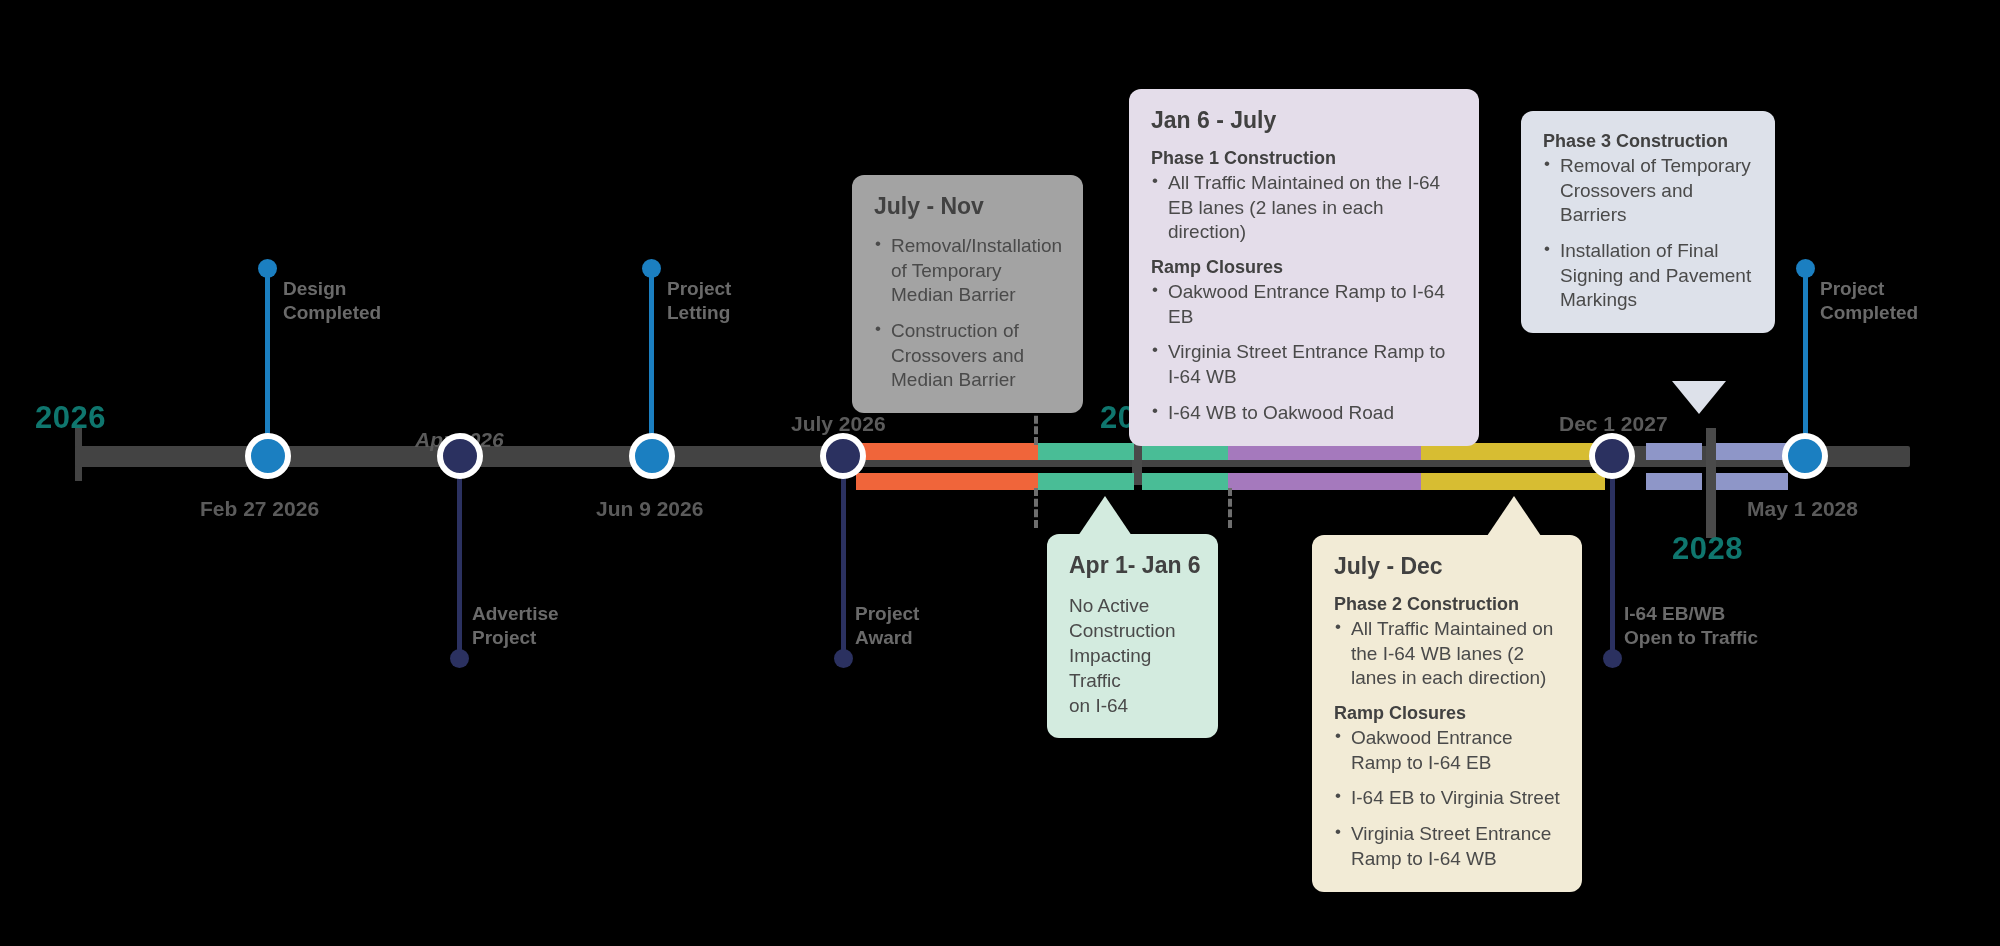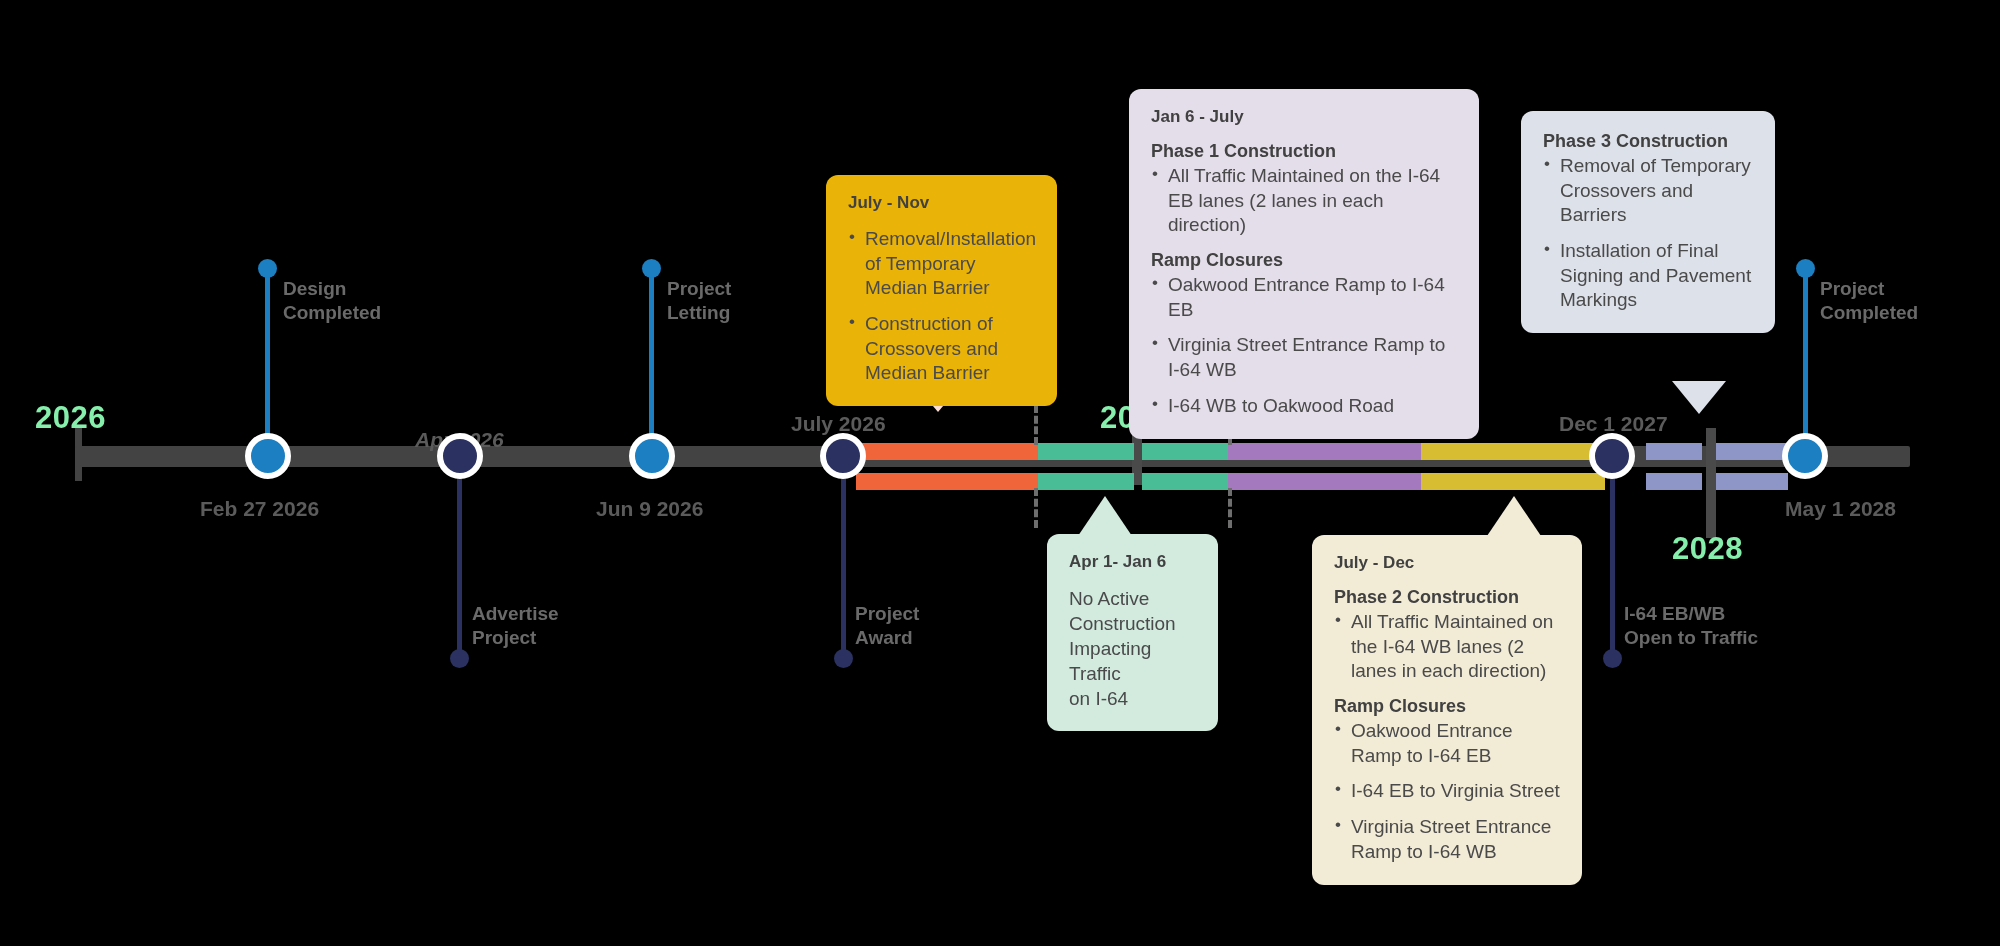--- a/index.html
+++ b/index.html
@@ -20,21 +20,21 @@
   .axis-cap {
     position: absolute;
     background: #434343;
   }
   .year-tick {
     position: absolute;
     background: #4a4a4a;
   }
   .year-label {
     position: absolute;
-    color: #86efac;
+    color: #0f766e;
     font-size: 31px;
     font-weight: bold;
     letter-spacing: 0.5px;
     white-space: nowrap;
   }
 
   
   .seg {
     position: absolute;
     height: 17px;
@@ -93,21 +93,21 @@
 
   
   .card {
     position: absolute;
     border-radius: 12px;
     padding: 18px 22px 20px 22px;
     color: #414141;
     z-index: 8;
   }
   .card-title {
-    font-size: 17px;
+    font-size: 23px;
     font-weight: bold;
     color: #414141;
     margin-bottom: 14px;
     white-space: nowrap;
   }
   .card-sub {
     font-size: 18px;
     font-weight: bold;
     color: #414141;
     margin-bottom: 2px;
@@ -226,23 +226,23 @@
   <div class="marker dark" style="left:1589px; top:433px;"></div>
   <div class="event-label" style="left:1624px; top:602px;">I-64 EB/WB
 Open to Traffic</div>
   <div class="date-label" style="left:1559px; top:412px;">Dec 1 2027</div>
 
   <div class="stem light" style="left:1803px; top:268px; height:192px;"></div>
   <div class="stem-dot light" style="left:1796px; top:259px;"></div>
   <div class="marker light" style="left:1782px; top:433px;"></div>
   <div class="event-label" style="left:1820px; top:277px;">Project
 Completed</div>
-  <div class="date-label" style="left:1747px; top:497px;margin-left:38px;">May 1 2028</div>
-
-  <div class="card" style="left:826px; top:175px; width:231px; background:#eab308;">
+  <div class="date-label" style="left:1747px; top:497px;">May 1 2028</div>
+
+  <div class="card" style="left:852px; top:175px; width:231px; background:#a3a3a3;">
     <div class="card-title">July - Nov</div>
     <ul class="blist tight">
       <li>Removal/Installation of Temporary Median Barrier</li>
       <li>Construction of Crossovers and Median Barrier</li>
     </ul>
   </div>
   <div class="tail tail-down" style="left:911px; top:380px; border-top:32px solid #FBDCD2;"></div>
 
   <div class="card" style="left:1129px; top:89px; width:350px; background:#E4DDEA;">
     <div class="card-title">Jan 6 - July</div>

